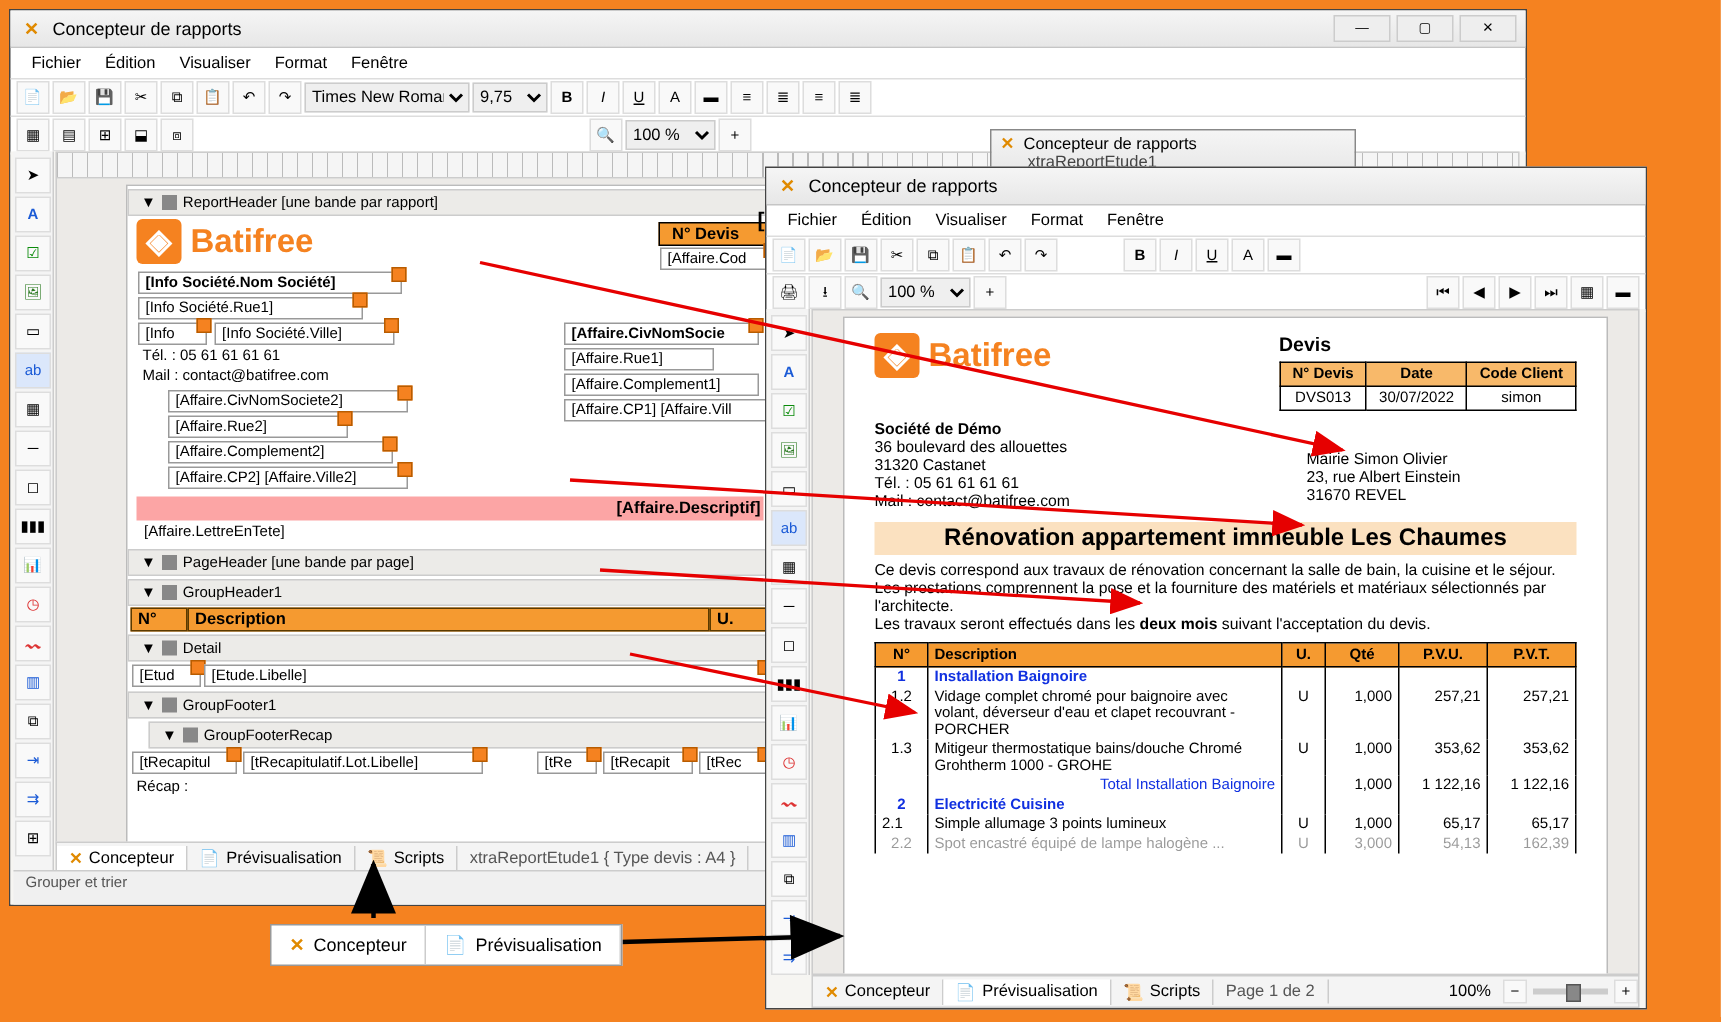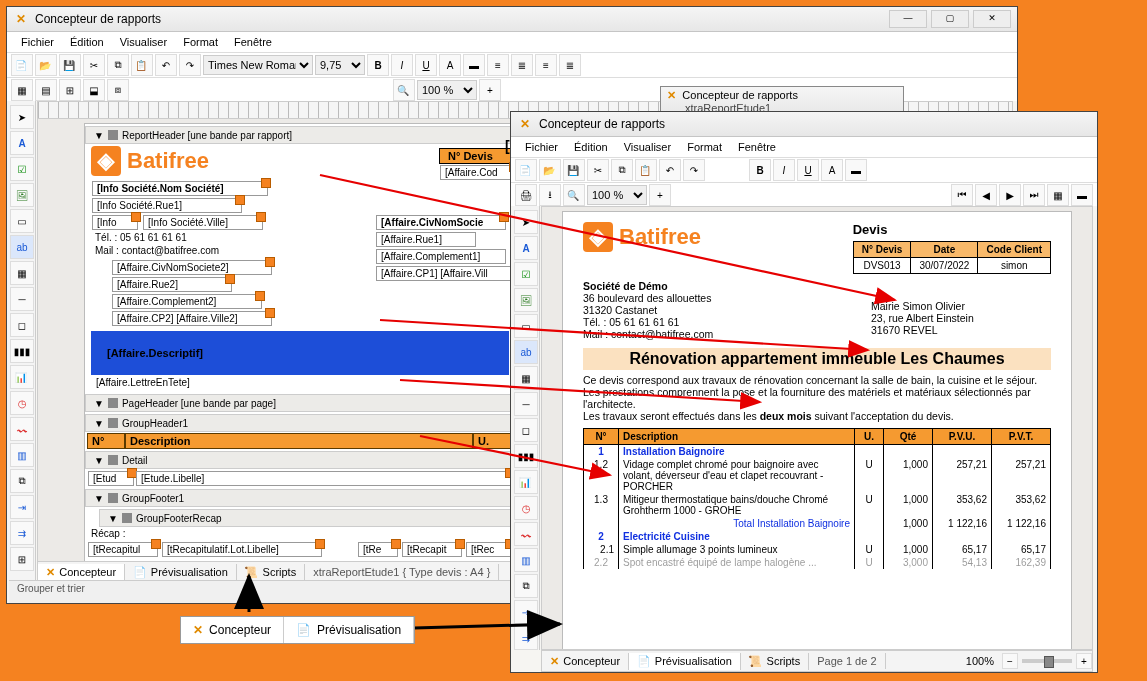--- a/index.html
+++ b/index.html
@@ -241,21 +241,21 @@
             <div class="field" style="width:120px">[Affaire.Complement1]</div><br>
             <div class="field" style="width:130px">[Affaire.CP1] [Affaire.Vill</div>
           </div>
           
           <div style="margin-left:20px;margin-top:2px">
             <div class="field anchor" style="width:150px">[Affaire.CivNomSociete2]</div><br>
             <div class="field anchor" style="width:110px">[Affaire.Rue2]</div><br>
             <div class="field anchor" style="width:140px">[Affaire.Complement2]</div><br>
             <div class="field anchor" style="width:150px">[Affaire.CP2] [Affaire.Ville2]</div>
           </div>
-          <div style="background:#1d4ed8; text-align:left; font-weight:bold; padding:16px; margin-top:4px;">[Affaire.Descriptif]</div>
+          <div style="background:#fca5a5; text-align:right; font-weight:bold; padding:2px; margin-top:4px;">[Affaire.Descriptif]</div>
           <div class="field" style="width:140px;border:none;background:none">[Affaire.LettreEnTete]</div>
         </div>
         <div class="bandhdr">
             <span>▼</span>
             <span class="badge"></span>
             <span>PageHeader [une bande par page]</span>
           </div>
         <div class="bandhdr">
             <span>▼</span>
             <span class="badge"></span>
@@ -278,29 +278,29 @@
         <div class="bandhdr">
             <span>▼</span>
             <span class="badge"></span>
             <span>GroupFooter1</span>
           </div>
         <div class="bandhdr" style="margin-left:14px;">
             <span>▼</span>
             <span class="badge"></span>
             <span>GroupFooterRecap</span>
           </div>
-        <div style="padding:1px 6px;font-size:10px">Récap :</div>
         <div style="display:flex;margin:1px 2px;gap:2px;">
           <span class="field anchor" style="width:60px">[tRecapitul</span>
           <span class="field anchor" style="width:150px">[tRecapitulatif.Lot.Libelle]</span>
           <span style="flex:1"></span>
           <span class="field anchor" style="width:30px">[tRe</span>
           <span class="field anchor" style="width:50px">[tRecapit</span>
           <span class="field anchor" style="width:36px">[tRec</span>
         </div>
+        <div style="padding:1px 6px;font-size:10px">Récap :</div>
       </div>
     </div>
 
     <div class="btabs">
       <div class="tab active">
           <span class="small-orange">✕</span>
           <span>Concepteur</span>
         </div>
       <div class="tab">
           <span>📄</span>
@@ -482,21 +482,21 @@
               </tr>
               <tr class="line">
                 <td class="chap" style="text-align:center">2</td>
                 <td class="chap">Electricité Cuisine</td>
                 <td></td>
                 <td></td>
                 <td></td>
                 <td></td>
               </tr>
               <tr class="line">
-                <td style="text-align:right">2.1</td>
+                <td style="text-align:left">2.1</td>
                 <td>Simple allumage 3 points lumineux</td>
                 <td style="text-align:center">U</td>
                 <td class="n">1,000</td>
                 <td class="n">65,17</td>
                 <td class="n">65,17</td>
               </tr>
               <tr class="line" style="opacity: 0.4; overflow: hidden;">
                 <td style="text-align:center">2.2</td>
                 <td>Spot encastré équipé de lampe halogène ...</td>
                 <td style="text-align:center">U</td>

